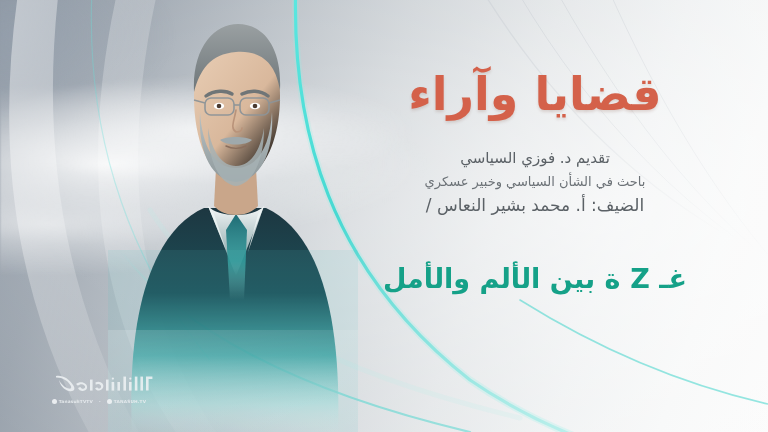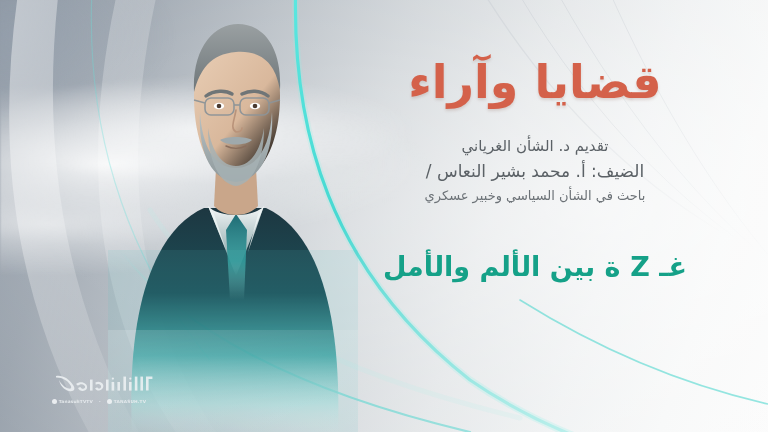--- a/index.html
+++ b/index.html
@@ -90,21 +90,21 @@
     width: 330px;
     text-align: center;
     direction: rtl;
   }
   .show-title {
     font-size: 46px;
     font-weight: 700;
     color: #d4614a;
     letter-spacing: 0px;
     line-height: 1.22;
-    margin: 0;
+    margin: 12px;
     text-shadow: 0 2px 3px rgba(120,70,55,0.18);
     white-space: nowrap;
   }
   .credits { margin-top: 26px; }
   .credit-line {
     color: #5b6166;
     line-height: 1.45;
     white-space: nowrap;
   }
   .credit-presenter { font-size: 15px; }
@@ -292,23 +292,23 @@
         <rect x="0" y="250" width="250" height="182" fill="#58c6c2" opacity="0.12"></rect>
         <rect x="0" y="330" width="250" height="102" fill="url(#softGray)" opacity="0.35"></rect>
       </g>
     </svg>
   </div>
 
   <div class="text-col">
     <div class="show-title">قضايا وآراء</div>
 
     <div class="credits">
-      <div class="credit-line credit-presenter">تقديم د. الشأن الغرياني</div>
+      <div class="credit-line credit-presenter">تقديم د. فوزي السياسي</div>
+      <div class="credit-line credit-role">باحث في الشأن السياسي وخبير عسكري</div>
       <div class="credit-line credit-guest">الضيف: أ. محمد بشير النعاس /</div>
-      <div class="credit-line credit-role">باحث في الشأن السياسي وخبير عسكري</div>
     </div>
 
     <div class="episode-topic">غـ Z ة بين الألم والأمل</div>
   </div>
 
   <div class="logo">
     <svg class="logo-mark" viewBox="0 0 100 26">
       <g fill="#eef2f4" opacity="0.95">
 
         <path d="M 2 6 C 9 5, 15 9, 19 15 C 22 19, 20 22, 15 21 C 10 20, 6 15, 5 10 C 7 14, 11 18, 15 18.6 C 17 19, 18 17.6, 16.6 15.4 C 13.6 10.6, 8.4 7.4, 2 7.6 Z"></path>

